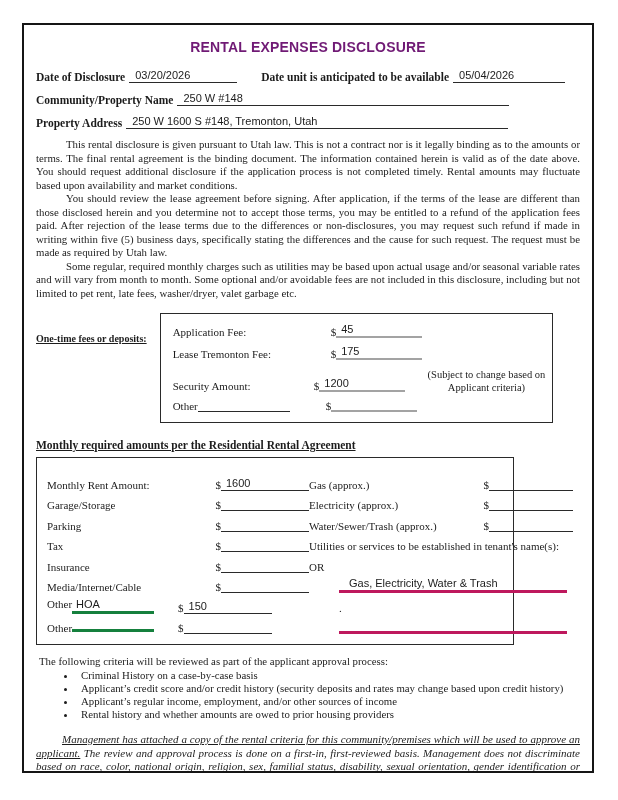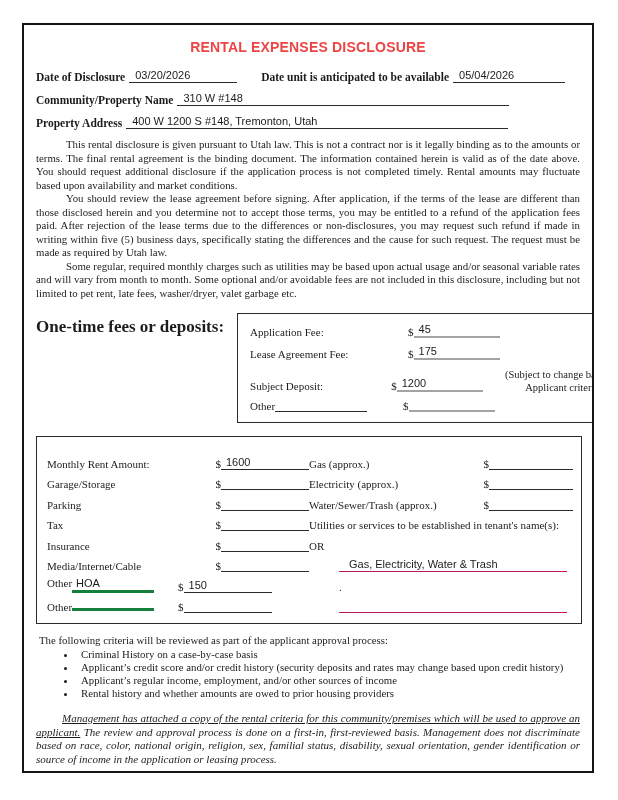--- a/index.html
+++ b/index.html
@@ -5,42 +5,42 @@
   html,body{margin:0;padding:0;background:#fff;}
   body{width:618px;height:800px;position:relative;font-family:"Liberation Serif",serif;color:#1c1c1c;}
   .page-border{
     position:absolute;left:22px;top:23px;width:572px;height:750px;
     border:2px solid #151515;box-sizing:border-box;
     padding:10px 12px 0 12px;overflow:hidden;
   }
   
   .doc-title{
     text-align:center;font-family:"Liberation Sans",sans-serif;
-    font-weight:bold;font-size:14px;letter-spacing:.2px;margin:4px 0 14px 0;color:#ef4444;
+    font-weight:bold;font-size:14px;letter-spacing:.2px;margin:4px 0 14px 0;color:#701a75;
   }
   
   .field-row{display:flex;align-items:flex-end;margin-bottom:9px;}
   .flabel{font-weight:bold;font-size:11.5px;white-space:nowrap;}
   .fill{
     display:inline-block;border-bottom:1px solid #2a2a2a;
     font-family:"Liberation Sans",sans-serif;font-size:11px;
     padding:0 4px 1px 6px;margin-left:4px;white-space:nowrap;vertical-align:bottom;
     min-height:13px;box-sizing:border-box;
   }
   .w-date{width:108px;}
   .w-avail{width:112px;}
   .w-comm{width:332px;}
   .w-addr{width:382px;}
   .gap{width:24px;}
   
   .body-copy{font-size:10.8px;line-height:13.5px;text-align:justify;margin-top:6px;}
   .body-copy p{margin:0;text-indent:30px;}
   
   .onetime{display:flex;align-items:flex-start;margin-top:13px;}
-  .section-label{font-weight:bold;font-size:17px;white-space:nowrap;margin-top:4px;}
+  .section-label{font-weight:bold;font-size:10px;text-decoration:underline;white-space:nowrap;margin-top:20px;}
   .onetime-box{
     margin-left:13px;border:1.5px solid #2a2a2a;width:393px;box-sizing:border-box;
     padding:9px 0 10px 12px;
   }
   .fee-row{display:flex;align-items:flex-end;margin-bottom:7px;font-size:11px;}
   .fee-row:last-child{margin-bottom:0;}
   .fee-label{width:128px;white-space:nowrap;}
   .money{display:flex;align-items:flex-end;margin-left:30px;}
   .money .cur{font-size:11px;}
   .money-line{
@@ -52,43 +52,43 @@
     display:inline-block;width:92px;border-bottom:1px solid #2a2a2a;
     font-family:"Liberation Sans",sans-serif;font-size:11px;
     padding:0 2px 1px 4px;min-height:13px;box-sizing:border-box;
   }
   .fee-note{font-size:10.5px;margin-left:16px;width:150px;text-align:center;line-height:12.5px;position:relative;top:2px;}
   
   .monthly-heading{
     font-weight:bold;font-size:11.5px;text-decoration:underline;margin:16px 0 0 0;
   }
   .monthly-box{
-    margin-top:13px;border:1.5px solid #2a2a2a;box-sizing:border-box;
-    width:546px;padding:12px 16px 10px 10px;display:flex;
+    margin-top:6px;border:1.5px solid #2a2a2a;box-sizing:border-box;
+    width:478px;padding:12px 16px 10px 10px;display:flex;
   }
   .mcol{display:flex;flex-direction:column;}
   .mcol.left{width:262px;}
   .mcol.right{width:264px;}
   .mrow{display:flex;align-items:flex-end;height:20.5px;font-size:11px;}
   .mlabel{width:145px;white-space:nowrap;}
   .mlabel-r{width:158px;white-space:nowrap;}
   .mline{
     display:inline-block;width:88px;border-bottom:1px solid #2a2a2a;
     font-family:"Liberation Sans",sans-serif;font-size:11px;
     padding:0 2px 1px 5px;min-height:13px;box-sizing:border-box;
   }
   .mline-r{width:84px;}
   .other-fill{
     display:inline-block;width:82px;border-bottom:3px solid #15803d;
     font-family:"Liberation Sans",sans-serif;font-size:11px;
     padding:0 2px 1px 4px;min-height:13px;box-sizing:border-box;
   }
   .util-label{font-size:11px;white-space:nowrap;}
   .util-line{
-    display:inline-block;width:228px;border-bottom:1px solid #be185d;
+    display:inline-block;width:228px;border-bottom:3px solid #be185d;
     font-family:"Liberation Sans",sans-serif;font-size:11px;
     padding:0 2px 1px 10px;min-height:13px;box-sizing:border-box;margin-left:30px;
   }
   .stray-dot{font-size:11px;margin-left:30px;}
   
   .criteria{font-size:10.8px;line-height:13px;margin-top:10px;padding-left:3px;}
   .criteria .intro{margin:0;}
   .criteria ul{margin:1px 0 0 0;padding-left:38px;list-style:disc;}
   .criteria li{margin:0;padding-left:4px;}
   
@@ -108,70 +108,71 @@
   <div class="field-row">
     <span class="flabel">Date of Disclosure</span>
     <span class="fill w-date">03/20/2026</span>
     <span class="gap"></span>
     <span class="flabel">Date unit is anticipated to be available</span>
     <span class="fill w-avail">05/04/2026</span>
   </div>
 
   <div class="field-row">
     <span class="flabel">Community/Property Name</span>
-    <span class="fill w-comm">310 W #148</span>
+    <span class="fill w-comm">250 W #148</span>
   </div>
 
   <div class="field-row">
     <span class="flabel">Property Address</span>
-    <span class="fill w-addr">400 W 1200 S #148, Tremonton, Utah</span>
+    <span class="fill w-addr">250 W 1600 S #148, Tremonton, Utah</span>
   </div>
 
   <div class="body-copy">
     <p>This rental disclosure is given pursuant to Utah law. This is not a contract nor is it legally binding as to the amounts or terms. The final rental agreement is the binding document. The information contained herein is valid as of the date above. You should request additional disclosure if the application process is not completed timely. Rental amounts may fluctuate based upon availability and market conditions.</p>
     <p>You should review the lease agreement before signing. After application, if the terms of the lease are different than those disclosed herein and you determine not to accept those terms, you may be entitled to a refund of the application fees paid. After rejection of the lease terms due to the differences or non-disclosures, you may request such refund if made in writing within five (5) business days, specifically stating the differences and the cause for such request.  The request must be made as required by Utah law.</p>
     <p>Some regular, required monthly charges such as utilities may be based upon actual usage and/or seasonal variable rates and will vary from month to month. Some optional and/or avoidable fees are not included in this disclosure, including but not limited to pet rent, late fees, washer/dryer, valet garbage etc.</p>
   </div>
 
   <div class="onetime">
     <span class="section-label">One-time fees or deposits:</span>
     <div class="onetime-box">
       <div class="fee-row">
         <span class="fee-label">Application Fee:</span>
         <span class="money">
             <span class="cur">$</span>
             <span class="money-line">45</span>
           </span>
       </div>
       <div class="fee-row">
-        <span class="fee-label">Lease Agreement Fee:</span>
+        <span class="fee-label">Lease Tremonton Fee:</span>
         <span class="money">
             <span class="cur">$</span>
             <span class="money-line">175</span>
           </span>
       </div>
       <div class="fee-row">
-        <span class="fee-label">Subject Deposit:</span>
+        <span class="fee-label">Security Amount:</span>
         <span class="money">
             <span class="cur">$</span>
             <span class="money-line">1200</span>
           </span>
         <span class="fee-note"><span>(Subject to change based on</span><br><span>Applicant criteria)</span></span>
       </div>
       <div class="fee-row" style="margin-top:6px;">
         <span class="fee-label" style="width:auto;">Other</span>
           <span class="other-line"></span>
         <span class="money" style="margin-left:36px;">
             <span class="cur">$</span>
             <span class="money-line"></span>
           </span>
       </div>
     </div>
   </div>
 
+  <div class="monthly-heading">Monthly required amounts per the Residential Rental Agreement</div>
 
   <div class="monthly-box">
     <div class="mcol left">
       <div class="mrow">
         <span class="mlabel">Monthly Rent Amount:</span>
         <span class="money">
             <span class="cur">$</span>
             <span class="mline">1600</span>
           </span>
       </div>

